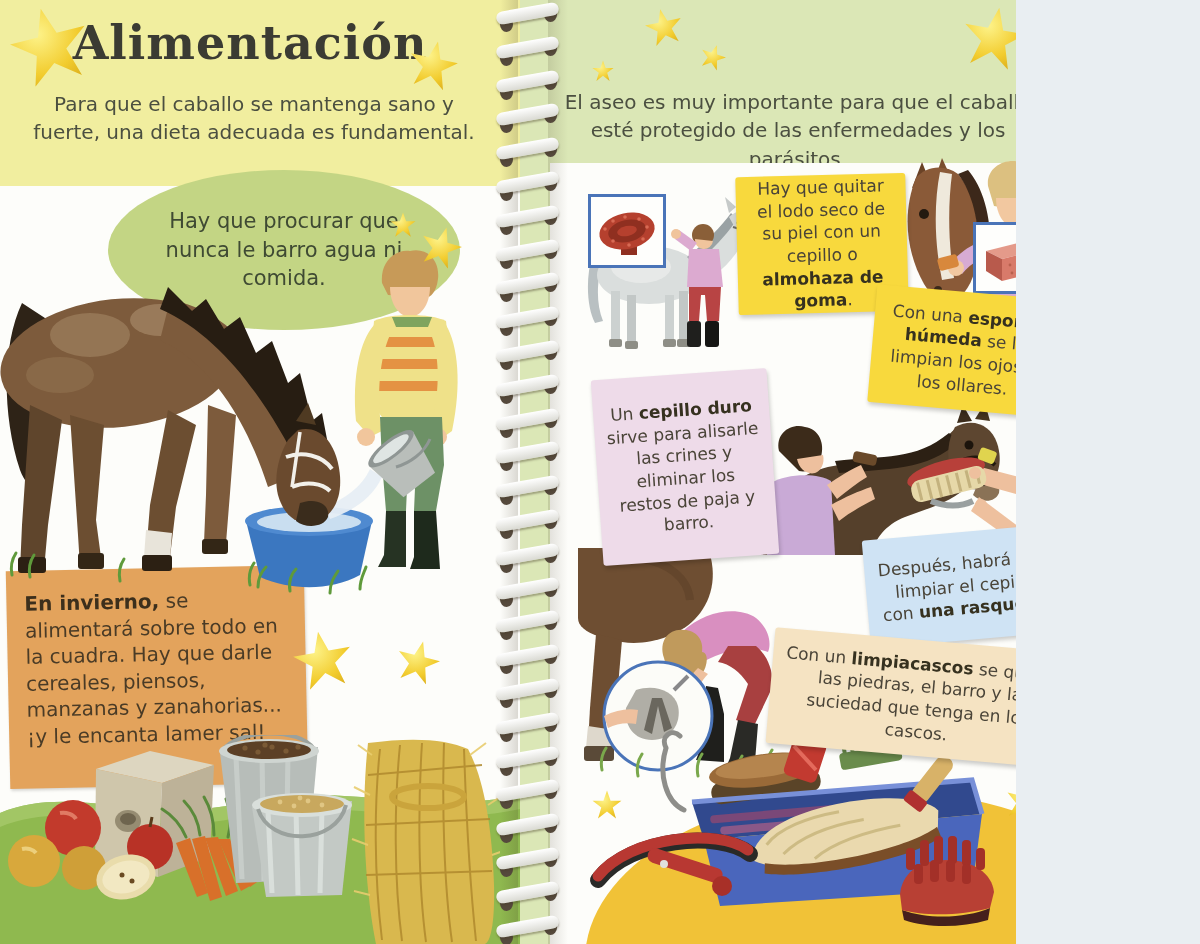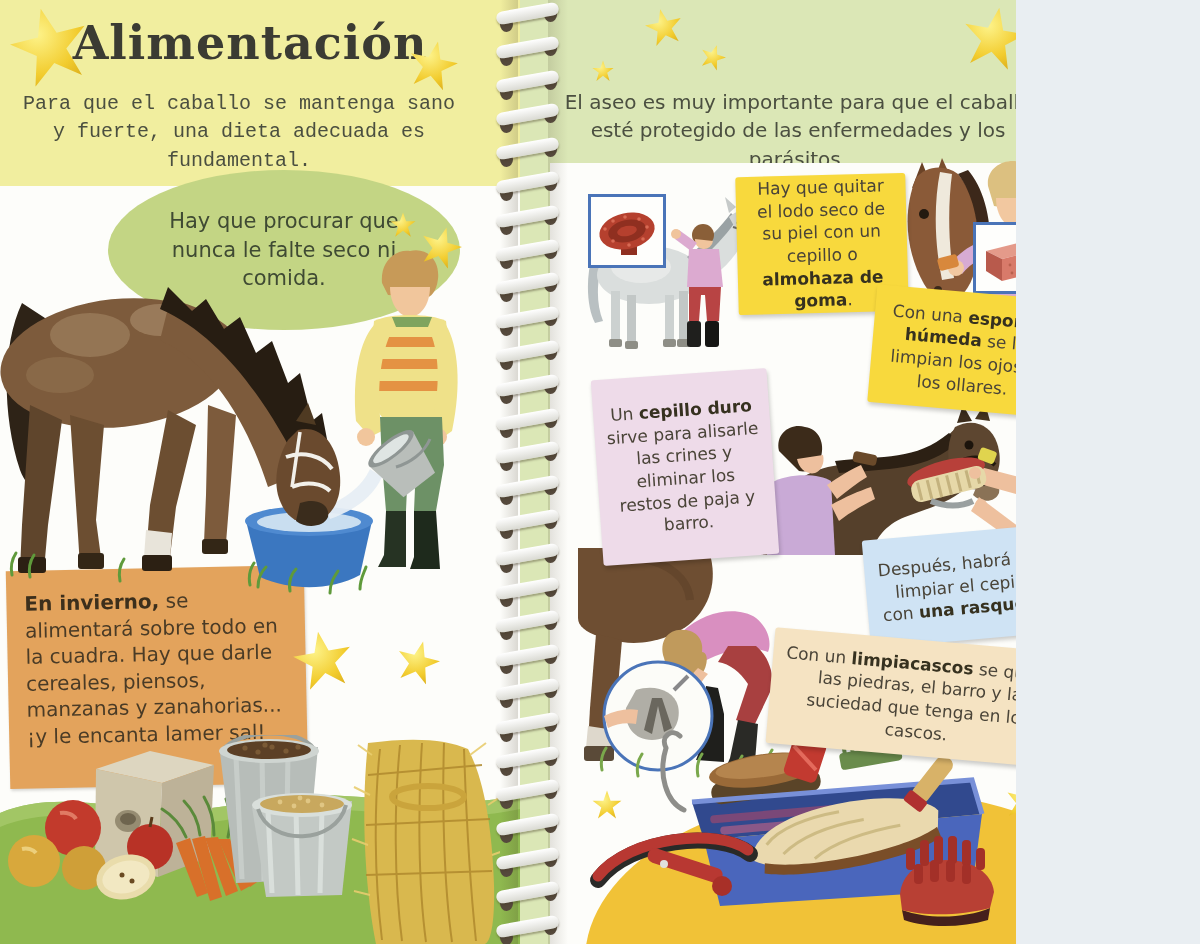--- a/index.html
+++ b/index.html
@@ -63,24 +63,24 @@
 </head>
 <body>
 
 <div id="stage">
 
   <section id="left-page" class="abs">
     <div class="abs yellow-band"></div>
 
     <h1 class="abs page-title" style="left:40px;top:16px;width:420px;margin:0;">Alimentación</h1>
 
-    <p class="abs intro" style="left:13px;top:90px;width:452px;margin:0;font-family:Liberation Mono, monospace;">Para que el caballo se mantenga sano y fuerte, una dieta adecuada es fundamental.</p>
+    <p class="abs intro" style="left:28px;top:90px;width:452px;margin:0;">Para que el caballo se mantenga sano y fuerte, una dieta adecuada es fundamental.</p>
 
     <div class="abs bubble">
-      <span>Hay que procurar que nunca le falte seco ni comida.</span>
+      <span>Hay que procurar que nunca le barro agua ni comida.</span>
     </div>
 
     <div class="abs" style="left:0;top:765px;width:520px;height:179px;z-index:2;">
       <svg viewBox="0 0 520 179" width="520" height="179">
         <path d="M0,48 C70,18 150,60 240,38 C330,14 420,52 520,30 L520,179 L0,179 Z" fill="#8fb94f"></path>
         <path d="M0,48 C70,18 150,60 240,38 C330,14 420,52 520,30 L520,44 C420,66 330,28 240,52 C150,74 70,32 0,62 Z" fill="#a6c96a" opacity=".8"></path>
       </svg>
     </div>
 
     <div class="abs orange-card">

